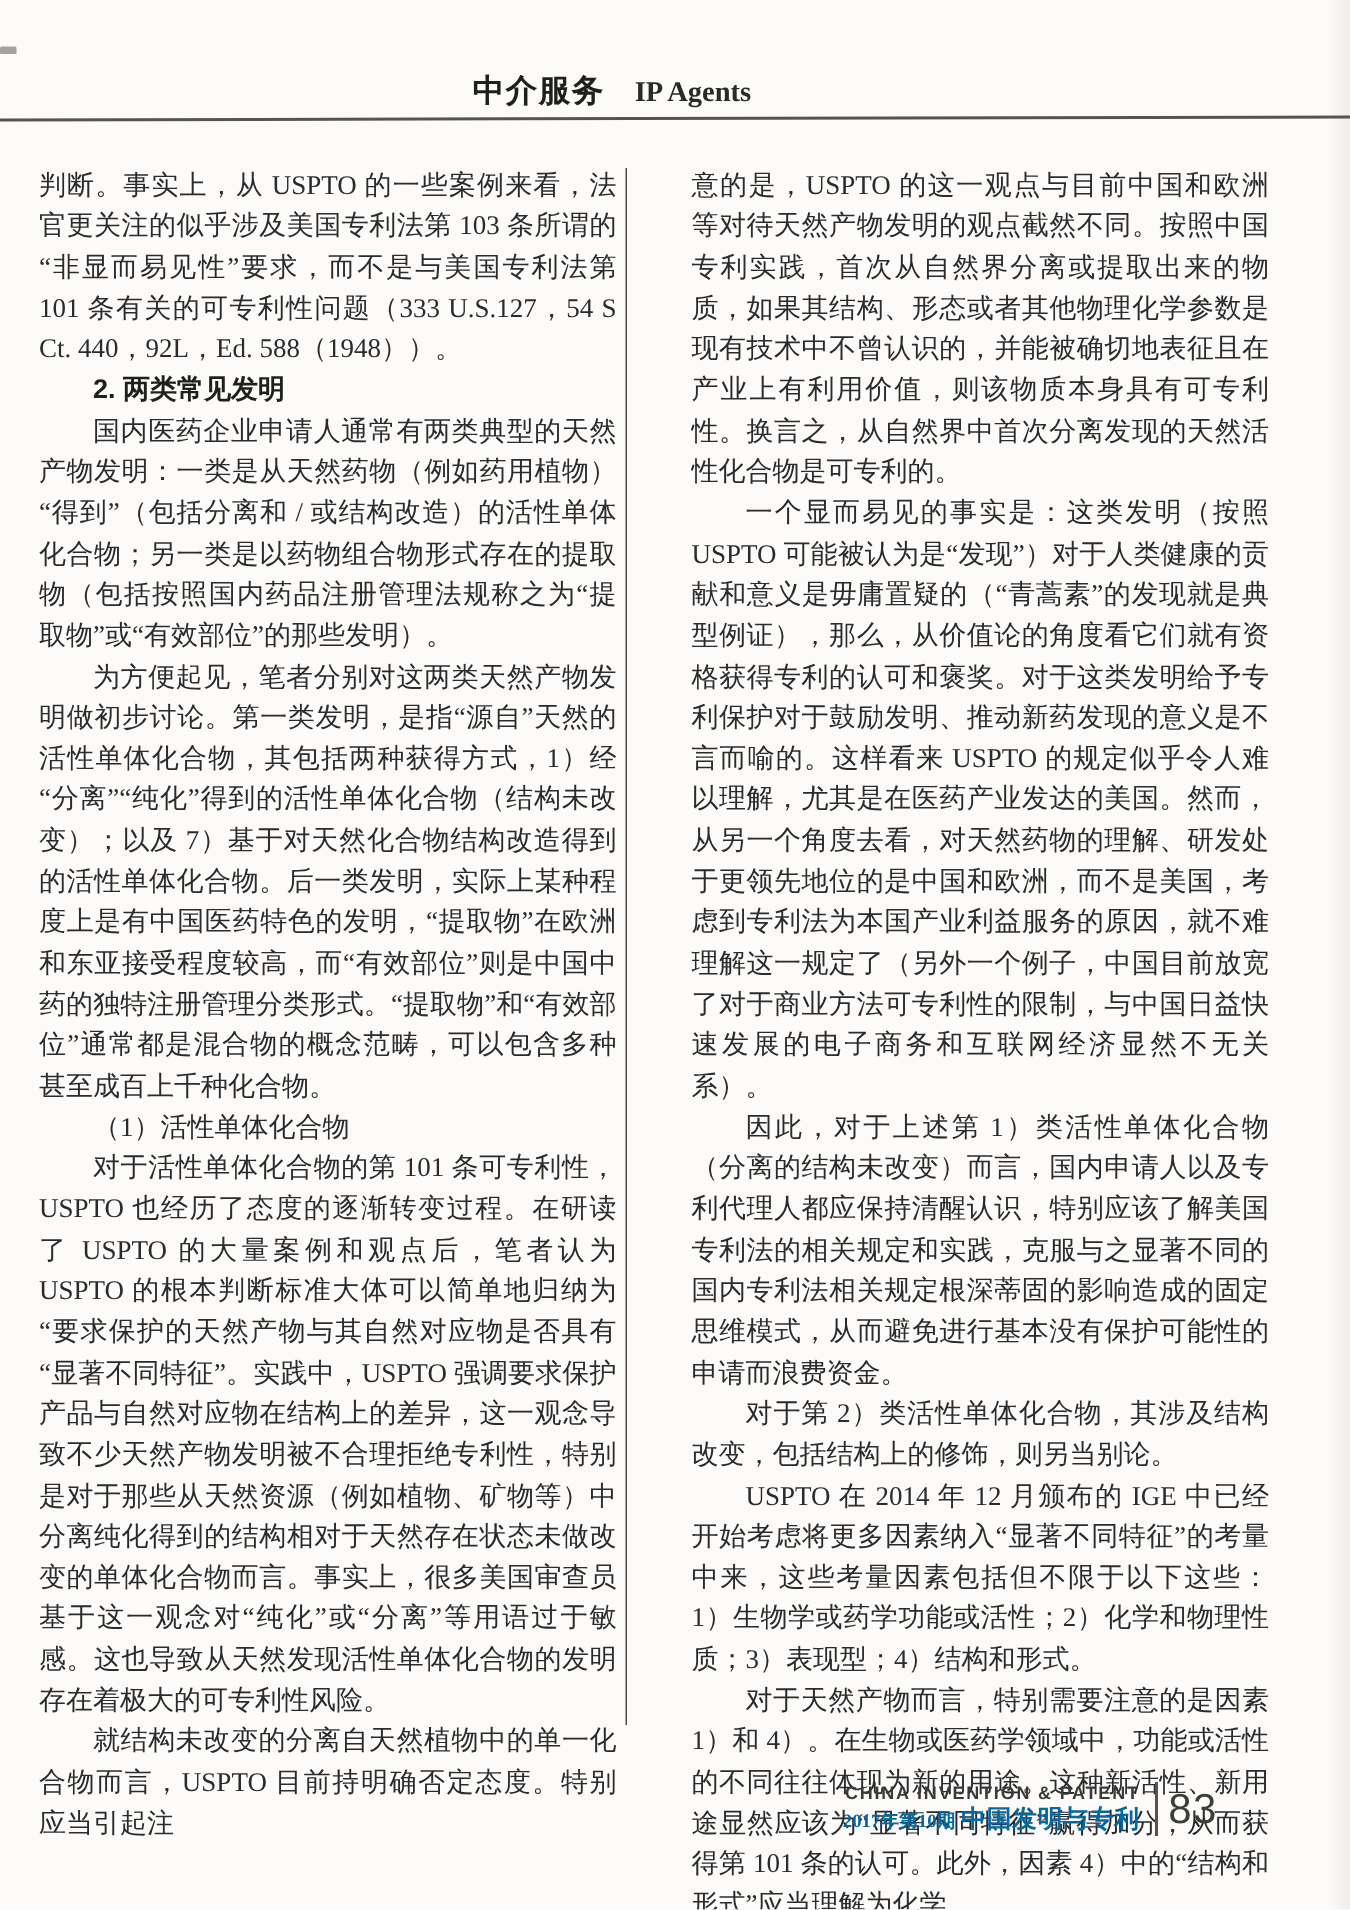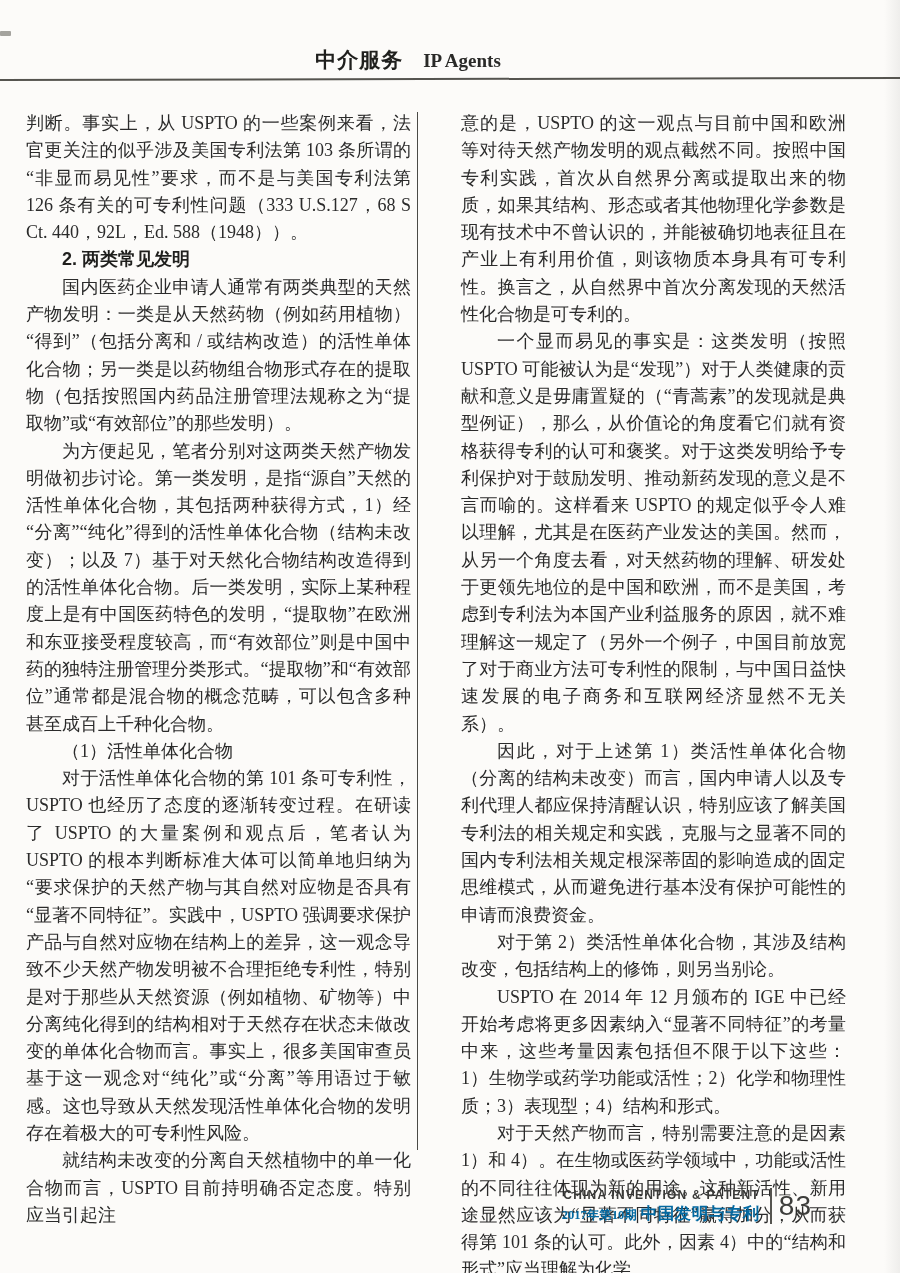--- a/index.html
+++ b/index.html
@@ -96,21 +96,21 @@
   <div class="page-header">
     <span class="header-zh">中介服务</span>
     <span class="header-en">IP Agents</span>
   </div>
   <div class="header-rule"></div>
 
   <div class="column-divider"></div>
 
   <div class="columns">
     <div class="col">
-      <p>判断。事实上，从 USPTO 的一些案例来看，法官更关注的似乎涉及美国专利法第 103 条所谓的“非显而易见性”要求，而不是与美国专利法第 126 条有关的可专利性问题（333 U.S.127，68 S Ct. 440，92L，Ed. 588（1948））。</p>
+      <p>判断。事实上，从 USPTO 的一些案例来看，法官更关注的似乎涉及美国专利法第 103 条所谓的“非显而易见性”要求，而不是与美国专利法第 101 条有关的可专利性问题（333 U.S.127，54 S Ct. 440，92L，Ed. 588（1948））。</p>
       <p class="section-heading">2. 两类常见发明</p>
       <p class="p-indent">国内医药企业申请人通常有两类典型的天然产物发明：一类是从天然药物（例如药用植物）“得到”（包括分离和 / 或结构改造）的活性单体化合物；另一类是以药物组合物形式存在的提取物（包括按照国内药品注册管理法规称之为“提取物”或“有效部位”的那些发明）。</p>
       <p class="p-indent">为方便起见，笔者分别对这两类天然产物发明做初步讨论。第一类发明，是指“源自”天然的活性单体化合物，其包括两种获得方式，1）经“分离”“纯化”得到的活性单体化合物（结构未改变）；以及 7）基于对天然化合物结构改造得到的活性单体化合物。后一类发明，实际上某种程度上是有中国医药特色的发明，“提取物”在欧洲和东亚接受程度较高，而“有效部位”则是中国中药的独特注册管理分类形式。“提取物”和“有效部位”通常都是混合物的概念范畴，可以包含多种甚至成百上千种化合物。</p>
       <p class="p-indent">（1）活性单体化合物</p>
       <p class="p-indent">对于活性单体化合物的第 101 条可专利性，USPTO 也经历了态度的逐渐转变过程。在研读了 USPTO 的大量案例和观点后，笔者认为 USPTO 的根本判断标准大体可以简单地归纳为“要求保护的天然产物与其自然对应物是否具有“显著不同特征”。实践中，USPTO 强调要求保护产品与自然对应物在结构上的差异，这一观念导致不少天然产物发明被不合理拒绝专利性，特别是对于那些从天然资源（例如植物、矿物等）中分离纯化得到的结构相对于天然存在状态未做改变的单体化合物而言。事实上，很多美国审查员基于这一观念对“纯化”或“分离”等用语过于敏感。这也导致从天然发现活性单体化合物的发明存在着极大的可专利性风险。</p>
       <p class="p-indent">就结构未改变的分离自天然植物中的单一化合物而言，USPTO 目前持明确否定态度。特别应当引起注</p>
     </div>
     <div class="col">
       <p>意的是，USPTO 的这一观点与目前中国和欧洲等对待天然产物发明的观点截然不同。按照中国专利实践，首次从自然界分离或提取出来的物质，如果其结构、形态或者其他物理化学参数是现有技术中不曾认识的，并能被确切地表征且在产业上有利用价值，则该物质本身具有可专利性。换言之，从自然界中首次分离发现的天然活性化合物是可专利的。</p>
       <p class="p-indent">一个显而易见的事实是：这类发明（按照 USPTO 可能被认为是“发现”）对于人类健康的贡献和意义是毋庸置疑的（“青蒿素”的发现就是典型例证），那么，从价值论的角度看它们就有资格获得专利的认可和褒奖。对于这类发明给予专利保护对于鼓励发明、推动新药发现的意义是不言而喻的。这样看来 USPTO 的规定似乎令人难以理解，尤其是在医药产业发达的美国。然而，从另一个角度去看，对天然药物的理解、研发处于更领先地位的是中国和欧洲，而不是美国，考虑到专利法为本国产业利益服务的原因，就不难理解这一规定了（另外一个例子，中国目前放宽了对于商业方法可专利性的限制，与中国日益快速发展的电子商务和互联网经济显然不无关系）。</p>

